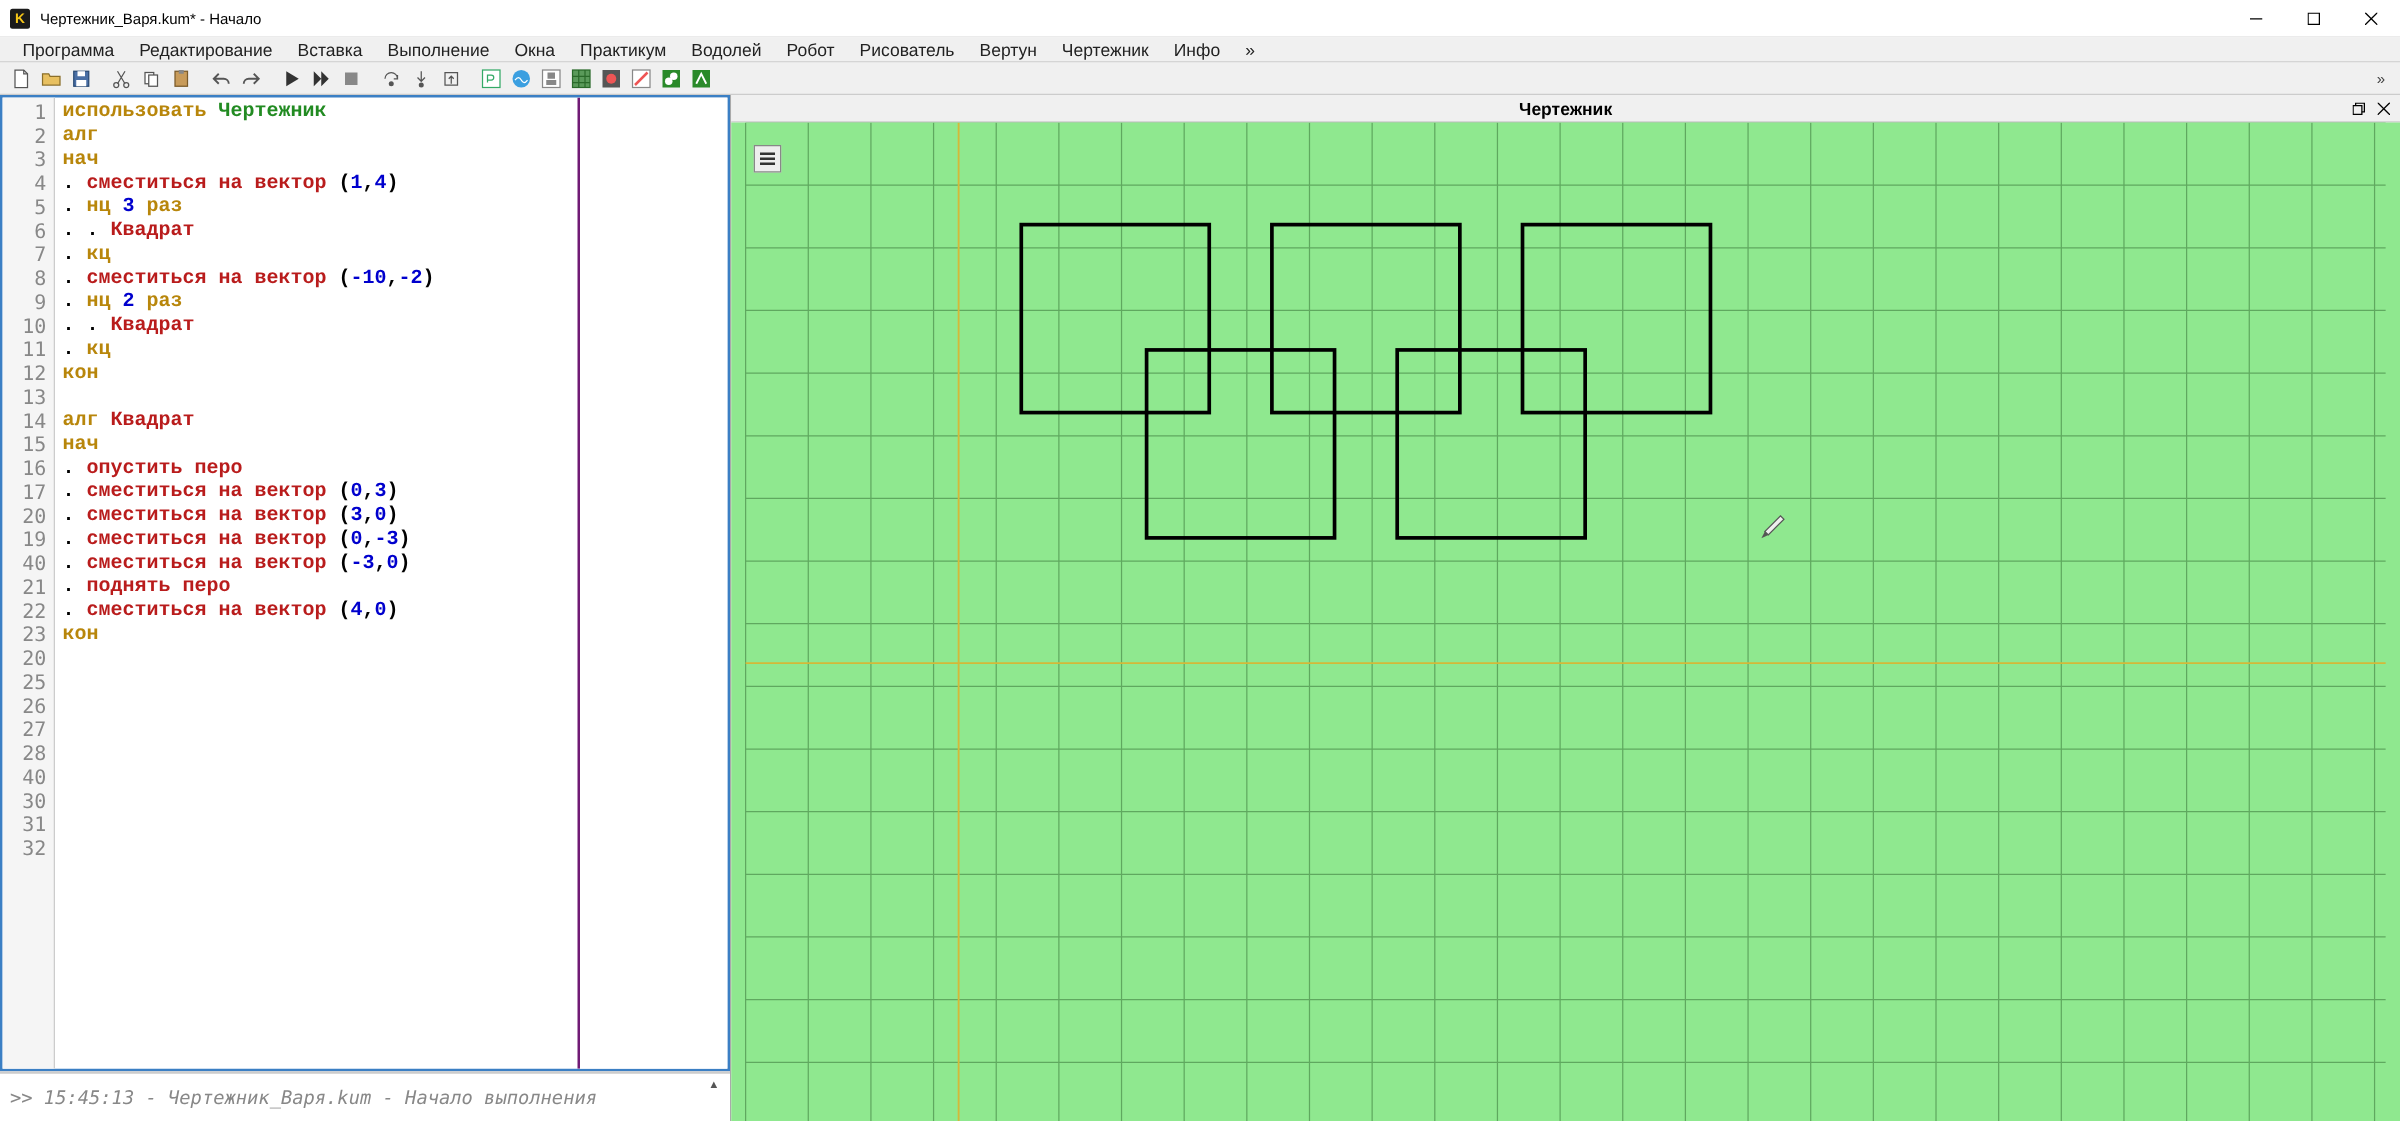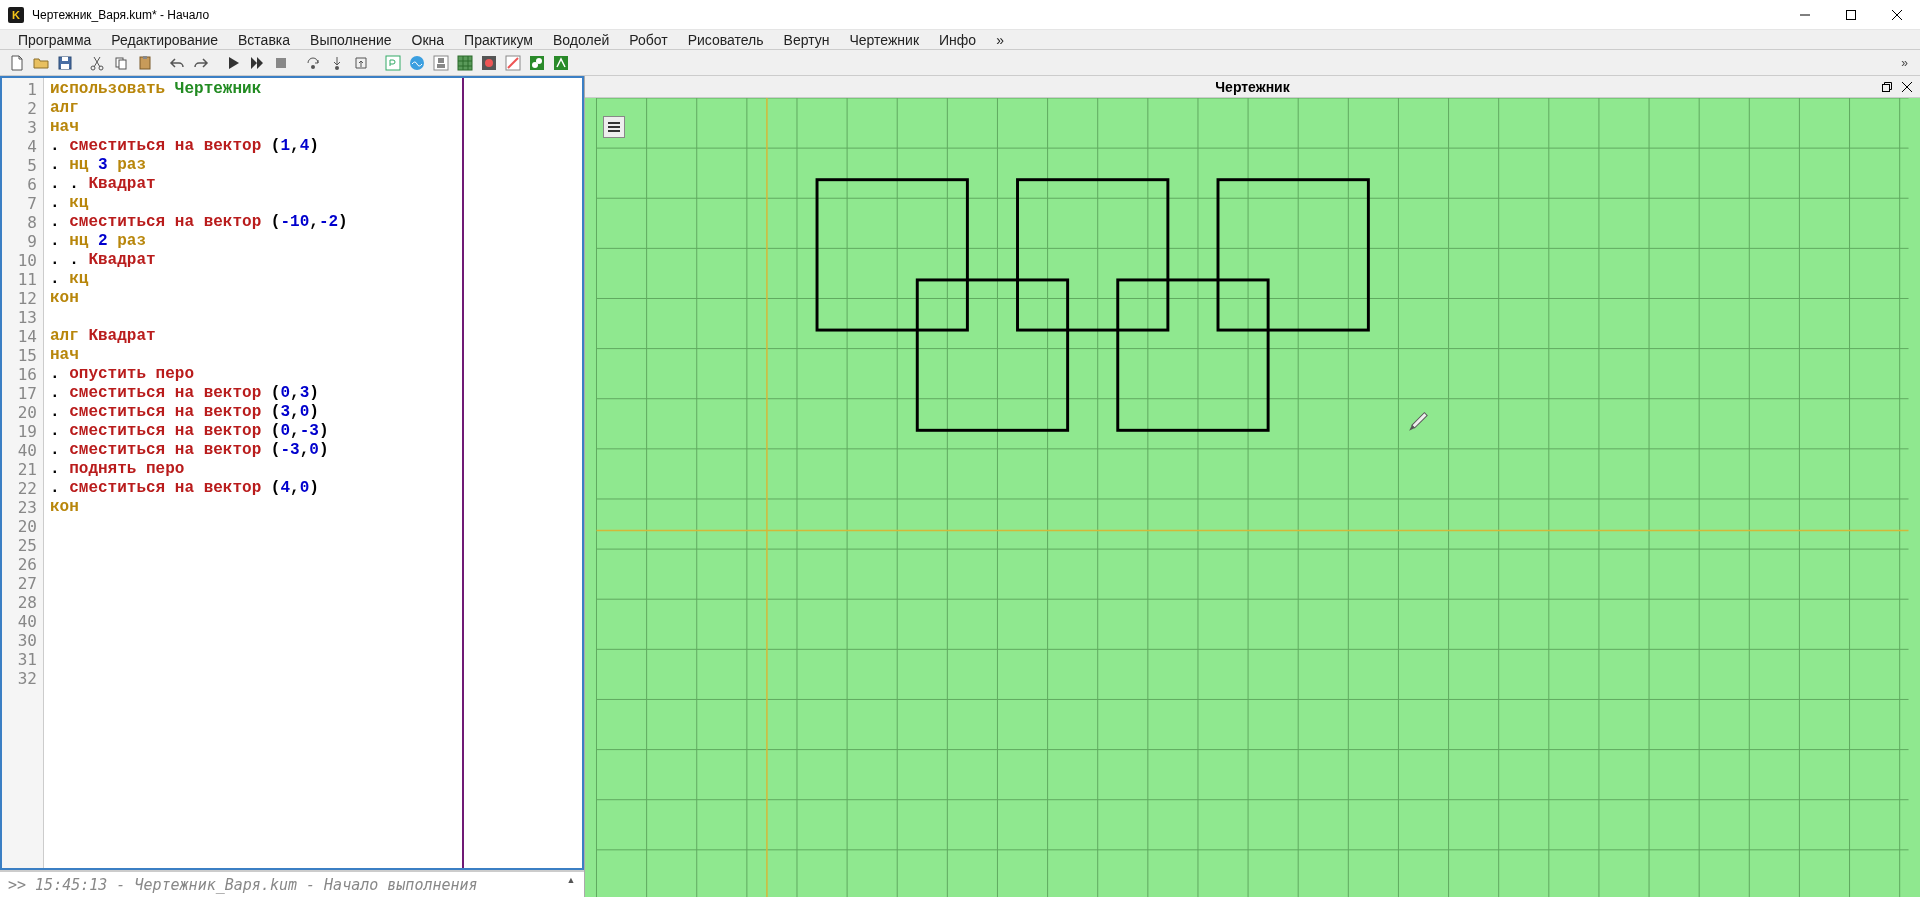--- a/index.html
+++ b/index.html
@@ -34,21 +34,21 @@
 .gutter-line { height: 19px; text-align: right; padding-right: 6px; font-family: Consolas, monospace; font-size: 16px; color: #888; }
 .code { flex: 1; padding: 2px 6px; font-family: Liberation Mono, monospace; font-size: 16px; line-height: 19px; white-space: pre; border-right: 2px solid #701a75; width: 420px; flex: 0 0 420px; }
 .code-margin { flex: 1; background: #fff; }
 .kw { color: #b8860b; font-weight: bold; }
 .kw-blue { color: #b91c1c; font-weight: bold; }
 .ident { color: #228b22; font-weight: bold; }
 .num { color: #0000cd; font-weight: bold; }
 .text { color: #000; font-weight: bold; }
 .dot { color: #000; font-weight: bold; }
 
-.console { height: 27px; border-top: 2px solid #ccc; display: flex; align-items: center; padding: 0 8px; position: relative; }
+.console { height: 40px; border-top: 2px solid #ccc; display: flex; align-items: center; padding: 0 8px; position: relative; }
 .console-text { font-family: Consolas, monospace; font-size: 15px; font-style: italic; color: #888; }
 .console-scroll { position: absolute; right: 4px; top: 2px; width: 18px; height: 12px; display: flex; align-items: center; justify-content: center; font-size: 9px; color: #555; cursor: pointer; }
 
 
 .right-panel { flex: 1; display: flex; flex-direction: column; }
 .right-header { height: 22px; background: #f0f0f0; border-bottom: 1px solid #ccc; display: flex; align-items: center; justify-content: center; position: relative; font-size: 14px; font-weight: bold; }
 .right-header-controls { position: absolute; right: 4px; display: flex; gap: 2px; }
 .right-header-btn { width: 18px; height: 16px; display: flex; align-items: center; justify-content: center; cursor: pointer; font-size: 11px; }
 
 .canvas-wrap { flex: 1; position: relative; background: #8fe88f; overflow: hidden; }

